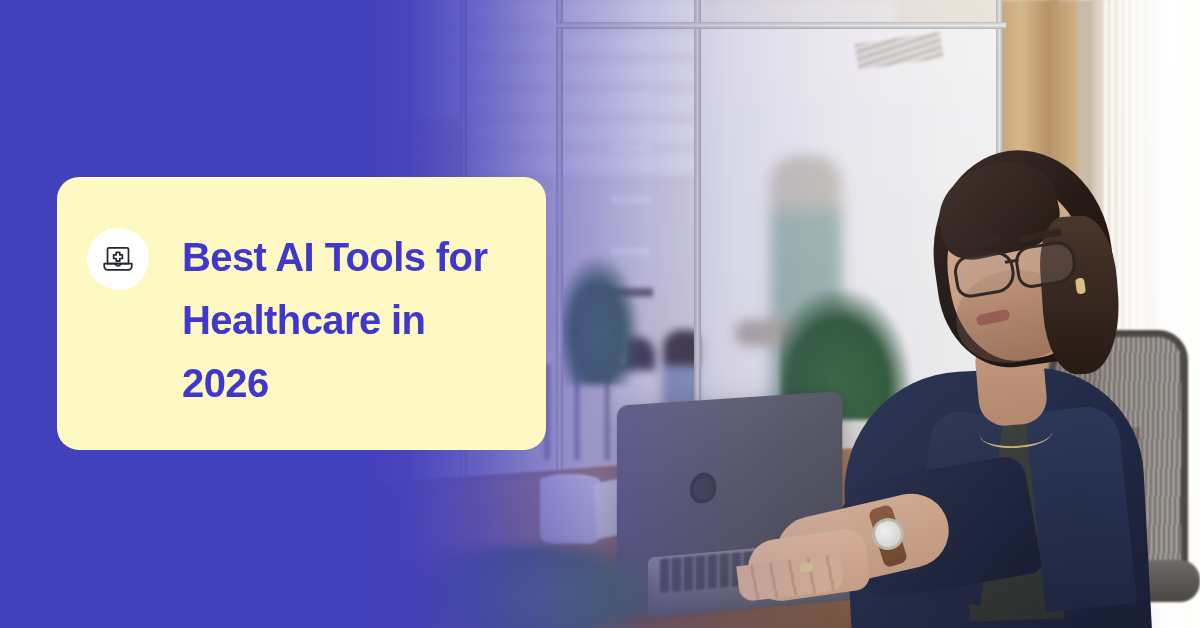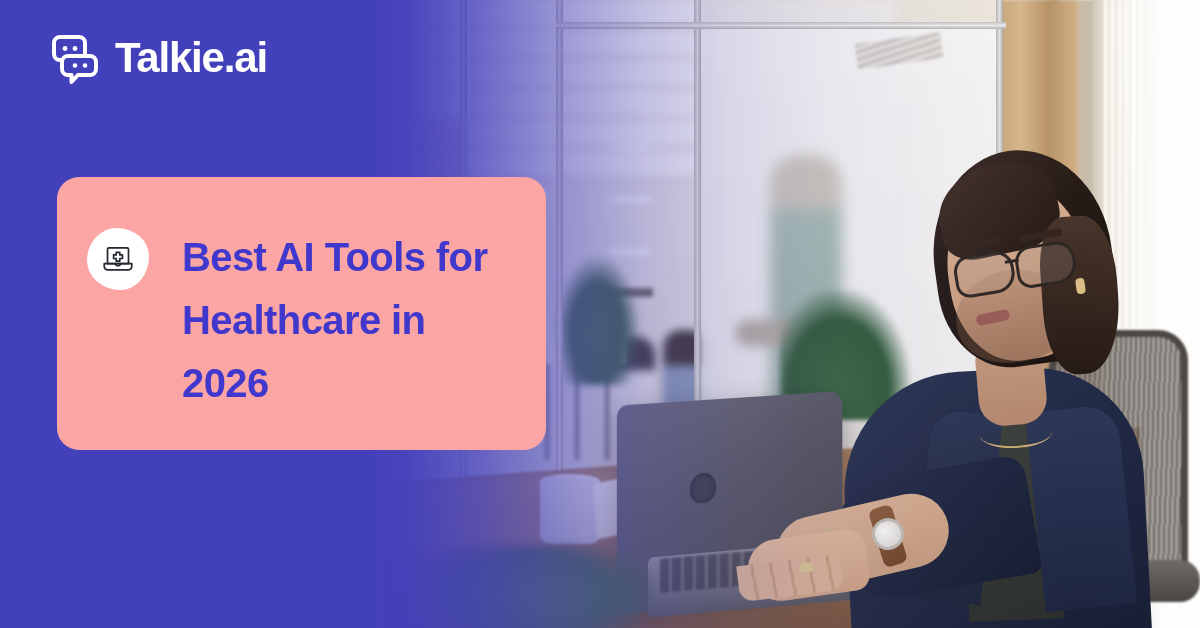--- a/index.html
+++ b/index.html
@@ -650,21 +650,21 @@
     letter-spacing: -1.2px;
     line-height: 1;
     white-space: nowrap;
   }
 
   
   .card {
     position: absolute;
     left: 57px; top: 177px;
     width: 489px; height: 273px;
-    background: #fca5a5;
+    background: #fef9c3;
     border-radius: 22px;
     display: flex;
     align-items: flex-start;
     padding: 0;
     box-sizing: border-box;
   }
   .card-icon-wrap {
     position: absolute;
     left: 30px; top: 51px;
     width: 62px; height: 62px;
@@ -777,33 +777,20 @@
       <div class="hand"></div>
       <div class="hand-fingers"></div>
       <div class="ring"></div>
     </div>
 
     <div class="plant-fore"></div>
   </div>
 
   <div class="brand-overlay"></div>
 
-  <div class="logo">
-    <span class="logo-mark">
-      <svg viewBox="0 0 54 54" width="54" height="54" aria-hidden="true">
-        <rect x="6" y="6" width="31" height="23" rx="6" fill="none" stroke="#ffffff" stroke-width="4"></rect>
-        <circle cx="17" cy="17.5" r="2.4" fill="#ffffff"></circle>
-        <circle cx="27" cy="17.5" r="2.4" fill="#ffffff"></circle>
-        <path d="M20 25h22a6 6 0 0 1 6 6v7a6 6 0 0 1-6 6H30l-6.5 7v-7H20a6 6 0 0 1-6-6v-7a6 6 0 0 1 6-6z" fill="#4340bb" stroke="#ffffff" stroke-width="4" stroke-linejoin="round"></path>
-        <circle cx="27" cy="34.5" r="2.3" fill="#ffffff"></circle>
-        <circle cx="37" cy="34.5" r="2.3" fill="#ffffff"></circle>
-      </svg>
-    </span>
-    <span class="logo-text">Talkie.ai</span>
-  </div>
 
   <div class="card">
     <div class="card-icon-wrap">
       <span class="card-icon">
         <svg viewBox="0 0 34 34" width="34" height="34" aria-hidden="true">
           <path d="M6.5 7.5a1.6 1.6 0 0 1 1.6-1.6h17.8a1.6 1.6 0 0 1 1.6 1.6v14.2H6.5V7.5z" fill="none" stroke="#23272e" stroke-width="1.7" stroke-linejoin="round"></path>
           <path d="M15.2 10.3h3.6v2.6h2.6v3.6h-2.6v2.6h-3.6v-2.6h-2.6v-3.6h2.6z" fill="none" stroke="#23272e" stroke-width="1.7" stroke-linejoin="round"></path>
           <path d="M3.2 21.7h27.6v2.6a3.6 3.6 0 0 1-3.6 3.6H6.8a3.6 3.6 0 0 1-3.6-3.6v-2.6z" fill="none" stroke="#23272e" stroke-width="1.7" stroke-linejoin="round"></path>
           <path d="M14.1 21.7c.6 1.5 1.6 2.3 2.9 2.3s2.3-.8 2.9-2.3" fill="none" stroke="#23272e" stroke-width="1.7" stroke-linecap="round"></path>
         </svg>

